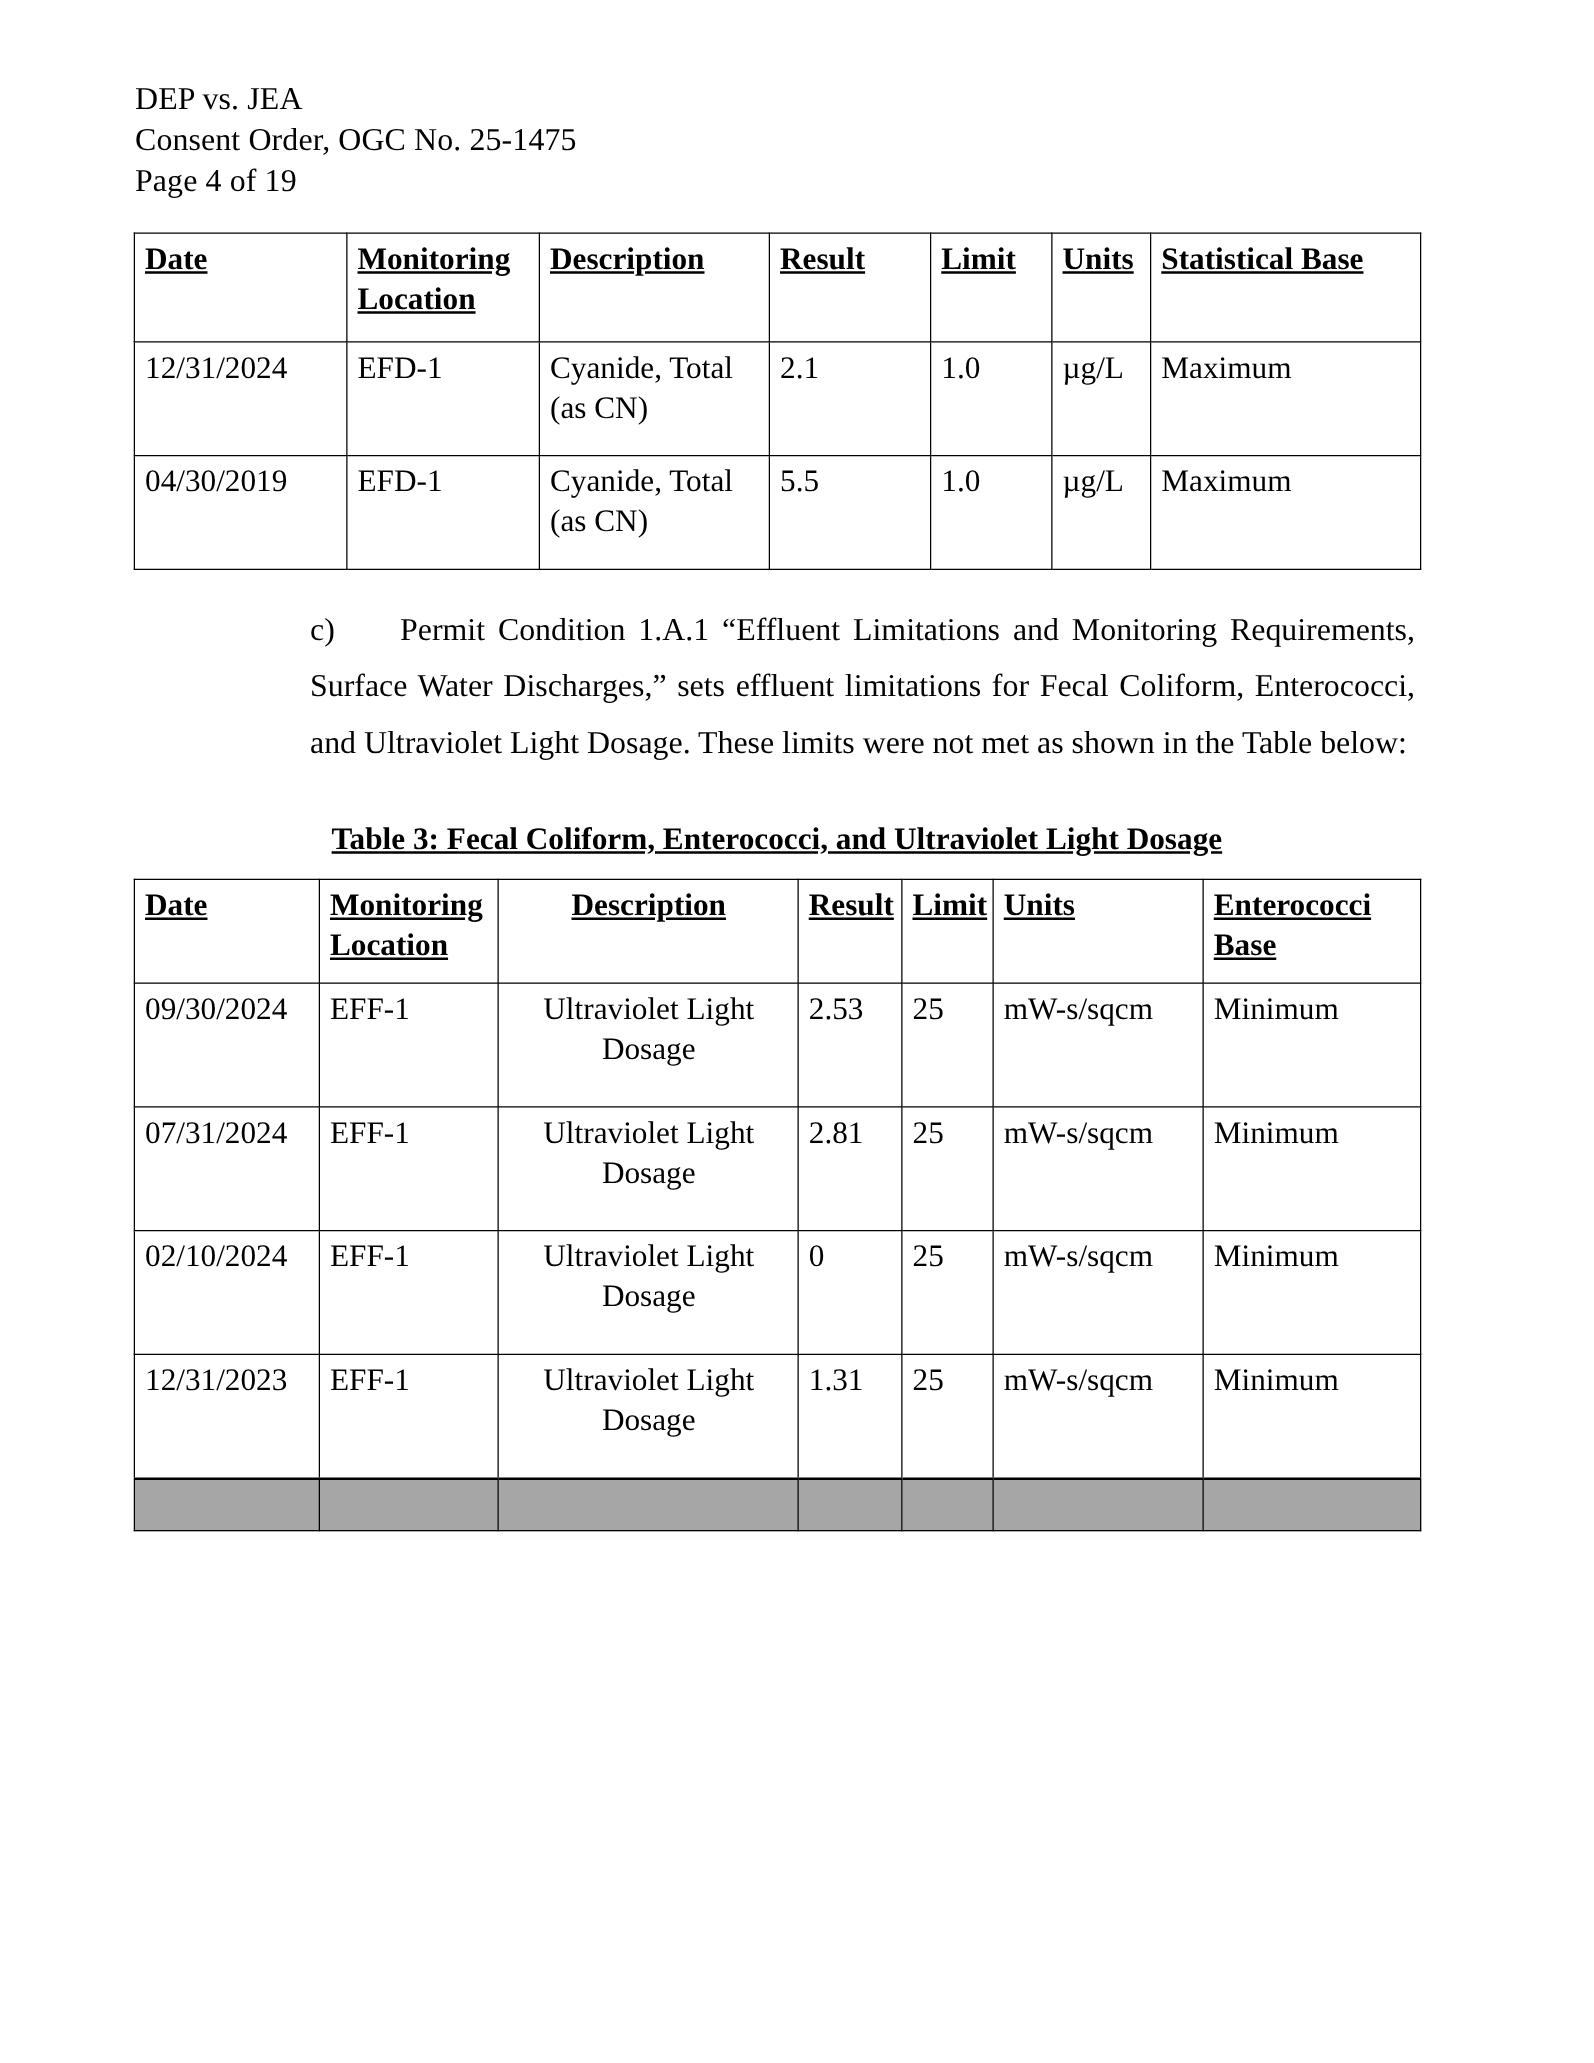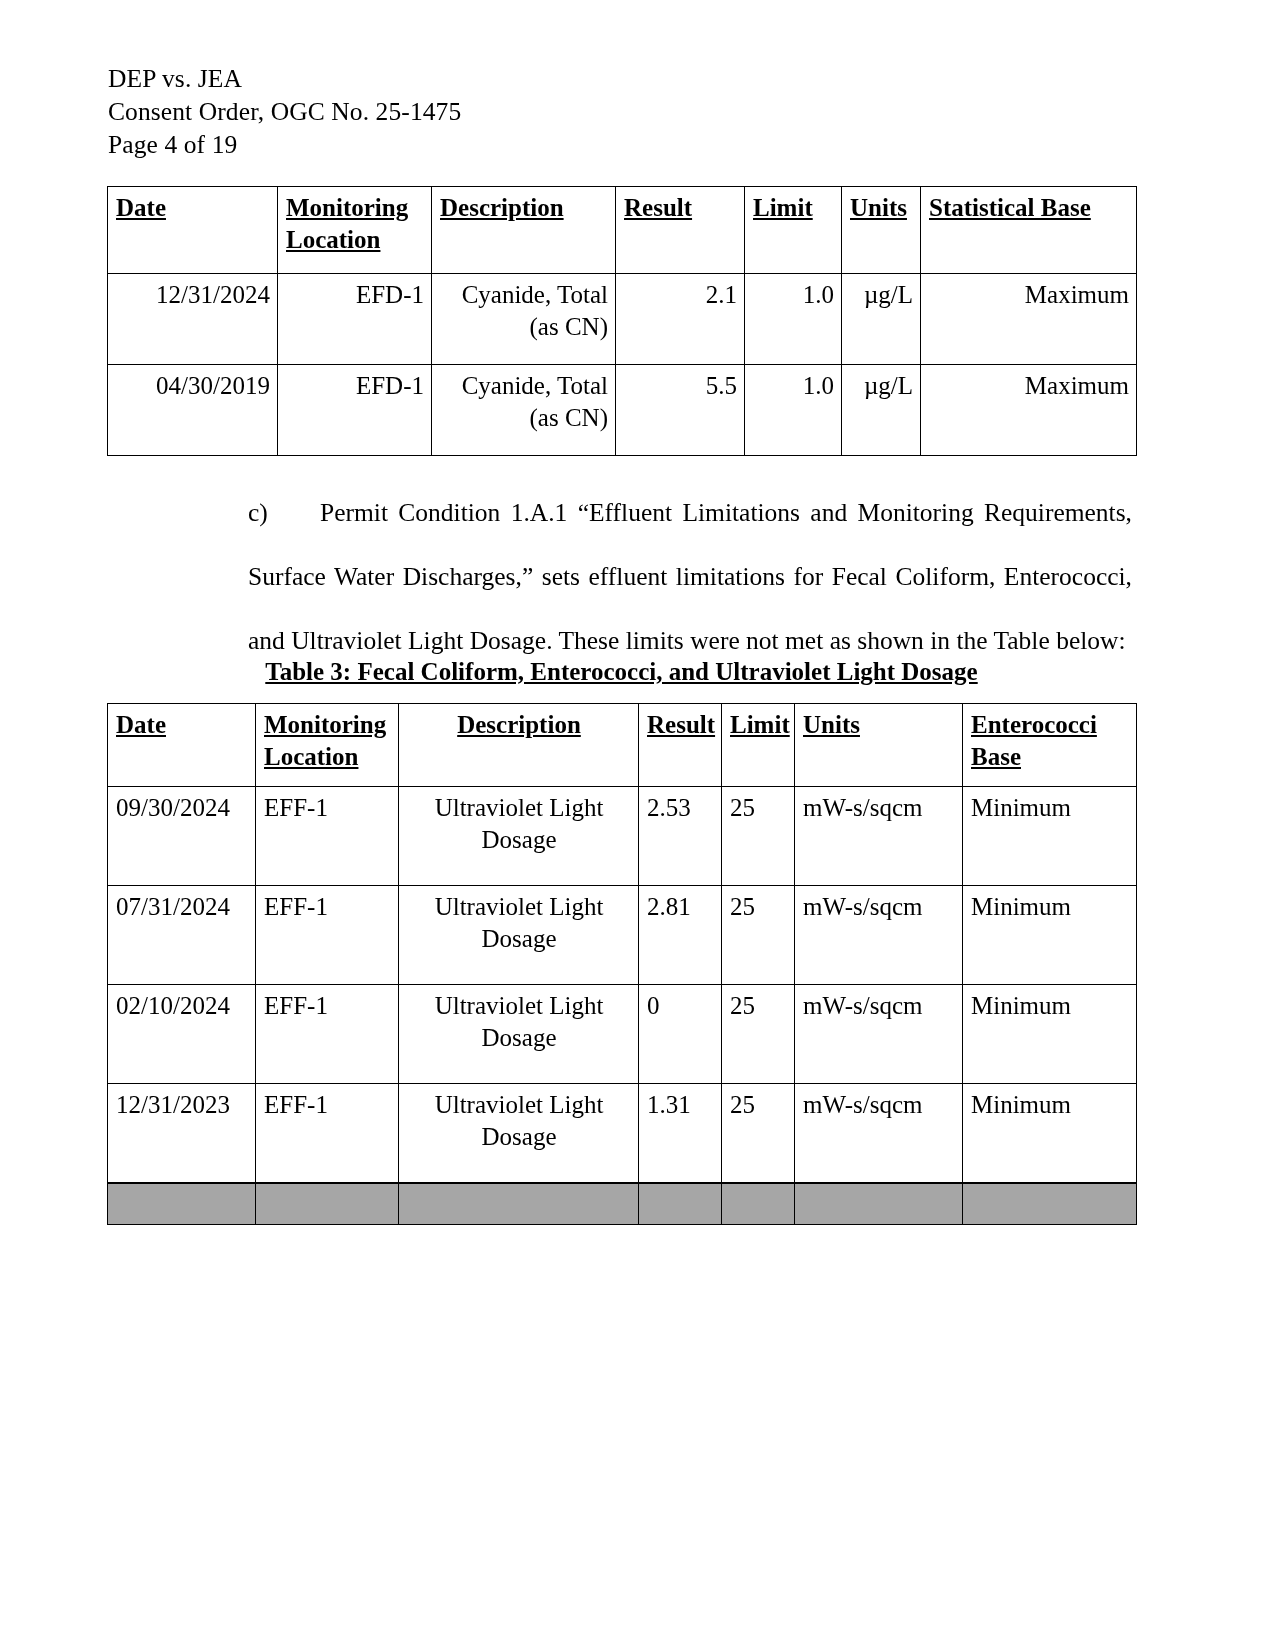--- a/index.html
+++ b/index.html
@@ -72,30 +72,30 @@
     width: 1029px;
   }
   #table1 .c1 { width: 170px; }
   #table1 .c2 { width: 154px; }
   #table1 .c3 { width: 184px; }
   #table1 .c4 { width: 129px; }
   #table1 .c5 { width: 97px; }
   #table1 .c6 { width: 79px; }
   #table1 .c7 { width: 216px; }
   #table1 tr.hdrow th { height: 76px; }
-  #table1 tr.datarow td { height: 80px; text-align: right; }
+  #table1 tr.datarow td { height: 80px; }
 
   
   .para {
     position: absolute;
     left: 248px;
     top: 481px;
     width: 884px;
     font-size: 25.5px;
-    line-height: 64px;
+    line-height: 45px;
     text-align: justify;
     text-align-last: left;
     text-indent: 0;
   }
   .para .marker {
     display: inline-block;
     width: 72px;
   }
 
   

